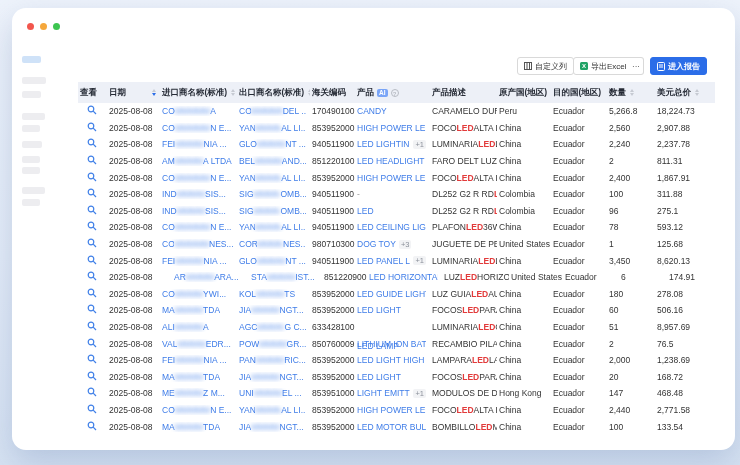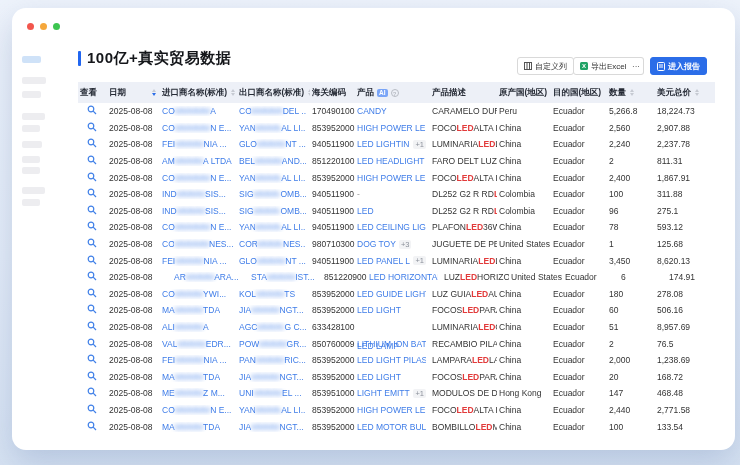--- a/index.html
+++ b/index.html
@@ -66,24 +66,20 @@
       <div class="sbar" style="top: 83px; width: 19px;"></div>
       <div class="sbar" style="top: 105px; width: 23px;"></div>
       <div class="sbar" style="top: 117px; width: 18px;"></div>
       <div class="sbar" style="top: 133px; width: 20px;"></div>
       <div class="sbar" style="top: 148px; width: 18px;"></div>
       <div class="sbar" style="top: 159px; width: 18px;"></div>
       <div class="sbar" style="top: 179px; width: 23px;"></div>
       <div class="sbar" style="top: 191px; width: 18px;"></div>
     </div>
 
-  <div class="title-wrap">
-    <div class="accent"></div>
-    <div class="title">100亿+真实贸易数据</div>
-  </div>
 
   <div class="btn" style="left:505px">
     <svg width="8" height="8">
         <rect x="0.5" y="0.5" width="7" height="7" fill="none" stroke="#555" stroke-width="1"></rect>
         <line x1="3" y1="0.5" x2="3" y2="7.5" stroke="#555" stroke-width="1"></line>
         <line x1="5.5" y1="0.5" x2="5.5" y2="7.5" stroke="#555" stroke-width="1"></line>
       </svg>
     <span>自定义列</span>
   </div>
   <div class="btn group-left" style="left:561px">
@@ -597,21 +593,21 @@
             <span class="link blurred">MMMM</span>
             <span class="link"> NIA ...</span>
           </div>
           <div class="c" style="width: 73px;">
             <span class="link">PAN</span>
             <span class="link blurred">MMMM</span>
             <span class="link"> RIC...</span>
           </div>
           <div class="c" style="width: 45px;">853952000</div>
           <div class="c" style="width: 75px;">
-            <span class="link">LED LIGHT PILAS</span>
+            <span class="link">LED LIGHT HIGH</span>
           </div>
           <div class="c" style="width: 67px;">LAMPARA <span class="hl" style="color: rgb(226, 59, 59);">LED</span> LAM</div>
           <div class="c" style="width: 54px;">China</div>
           <div class="c" style="width: 56px;">Ecuador</div>
           <div class="c" style="width: 48px;">2,000</div>
           <div class="c" style="width: 60px;">1,238.69</div>
         </div>
         <div class="trow">
           <div class="c" style="width: 29px; justify-content: center;">
             <span><svg width="10" height="10">

